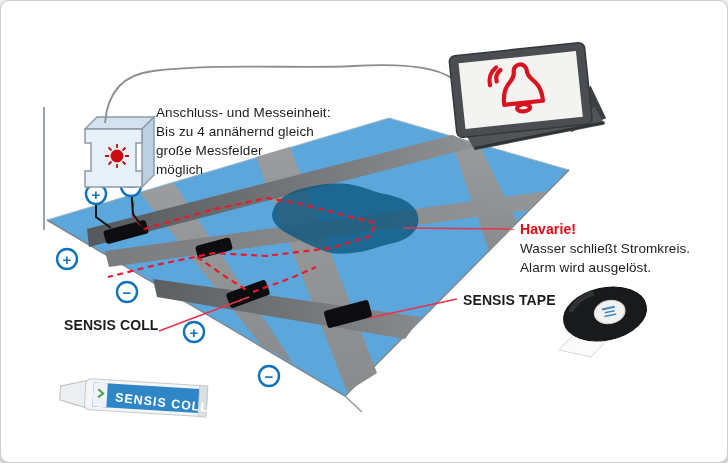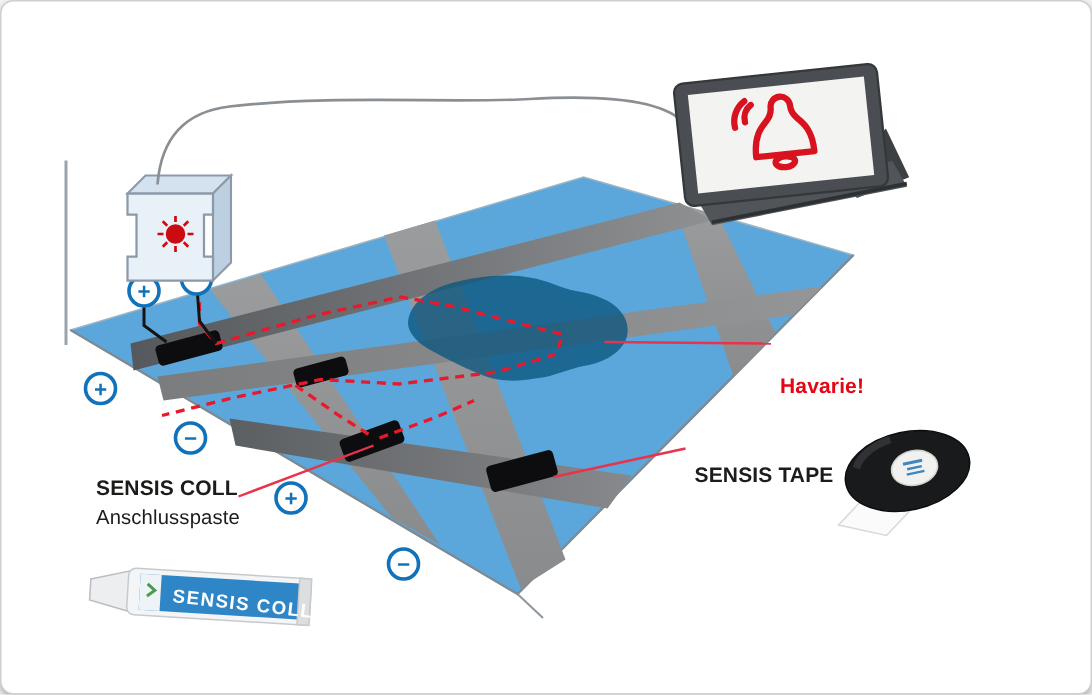--- a/index.html
+++ b/index.html
@@ -161,27 +161,34 @@
     <polygon points="0,7 26,0 26,27 0,21" fill="#eceef0" stroke="#b9bcc0" stroke-width="1"></polygon>
     <rect x="25" y="-2" width="122" height="31" rx="5" fill="#f4f5f6" stroke="#c7cacd" stroke-width="1"></rect>
     <rect x="33" y="1.5" width="106" height="24" fill="#2E86C6"></rect>
     <rect x="33" y="1.5" width="14" height="24" fill="#eef3f7"></rect>
     <path d="M38,8 l5,4 l-5,4" fill="none" stroke="#4a9b4f" stroke-width="2"></path>
     <rect x="139" y="-2" width="8" height="31" fill="#dcdee0" stroke="#c7cacd" stroke-width="1"></rect>
     <text x="55" y="19" transform="rotate(3 55 19)" font-size="12.5" font-weight="bold" letter-spacing="1" fill="#ffffff">SENSIS COLL</text>
   </g>
 </svg>
 
-
-<div class="ann" style="left:519px;top:219px;width:185px;margin-top:28px;">
-  <span class="t red">Havarie!</span>
+<div class="ann" style="left:155px;top:102px;width:175px;">
+  <span>Anschluss- und Messeinheit:</span>
+  <span>Bis zu 4 annähernd gleich</span>
+  <span>große Messfelder</span>
+  <span>möglich</span>
 </div>
 
-<div class="ann" style="left:462px;top:306px;width:150px;">
+<div class="ann" style="left:519px;top:219px;width:185px;">
+  <span class="t red">Havarie!</span>
+  <span>Wasser schließt Stromkreis.</span>
+  <span>Alarm wird ausgelöst.</span>
+</div>
+
+<div class="ann" style="left:462px;top:290px;width:150px;">
   <span class="t">SENSIS TAPE</span>
 </div>
 
 <div class="ann" style="left:63px;top:315px;width:160px;">
   <span class="t">SENSIS COLL</span>
-  <span>Anschlusspaste</span>
 </div>
 
 </div>
 
 </body></html>

